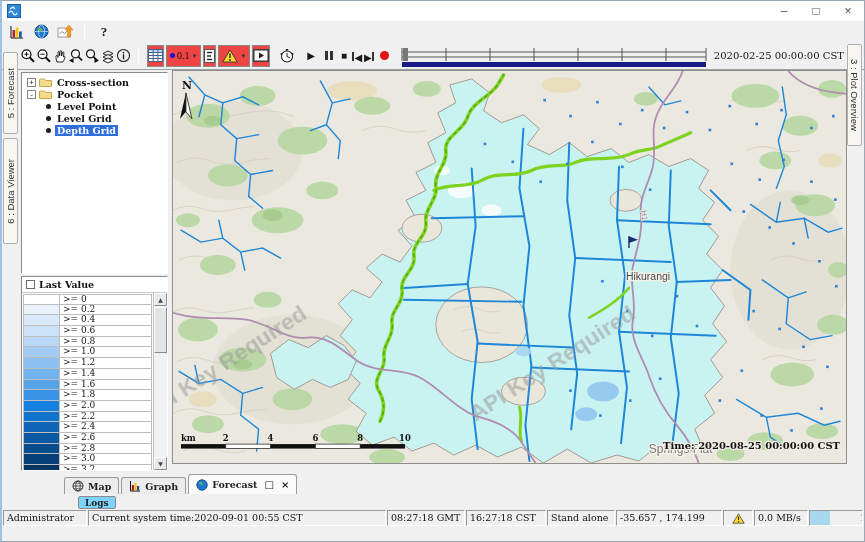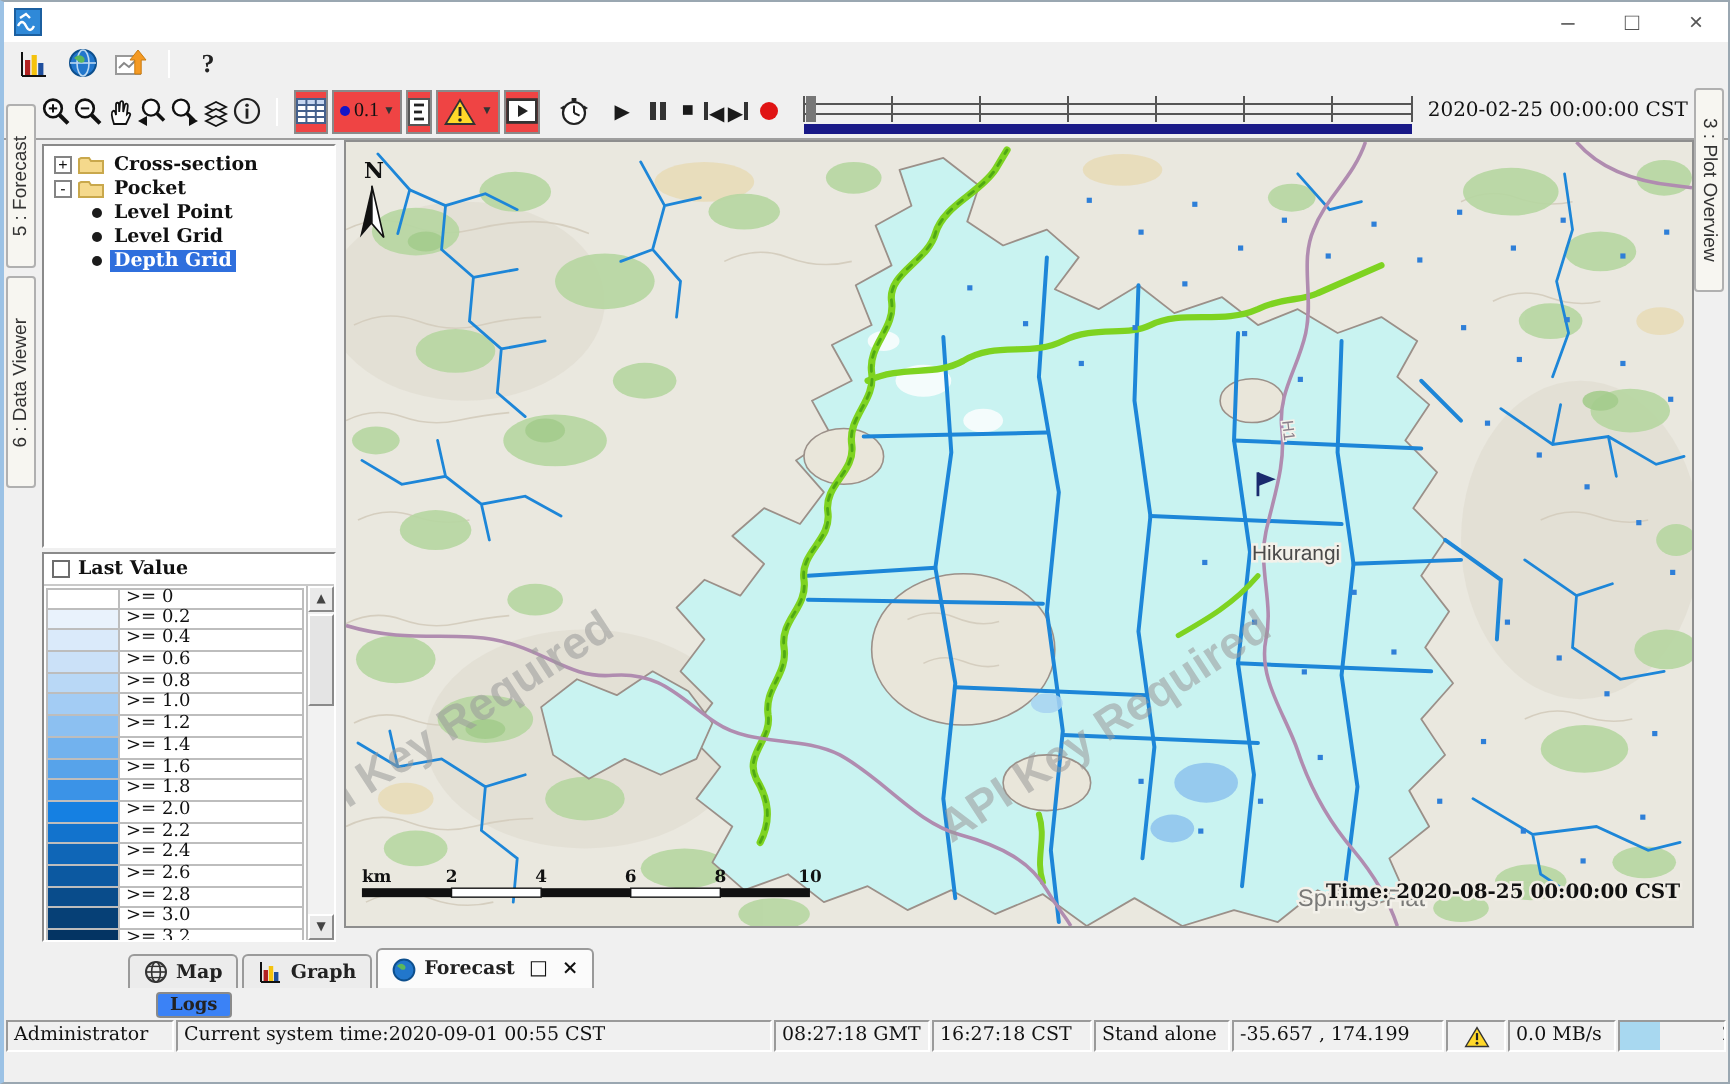--- a/index.html
+++ b/index.html
@@ -86,21 +86,21 @@
   .map svg { position:absolute; inset:0; width:100%; height:100%; }
 
   
   .tabbar { height:21px; display:flex; align-items:flex-end; padding-left:62px; background:#f0f0f0; }
   .btab { display:flex; align-items:center; gap:4px; border:1px solid #9a9a9a; border-bottom:none;
           border-radius:3px 3px 0 0; background:#ececec; height:17px; padding:0 7px; margin-right:2px;
           font-family:"DejaVu Serif",serif; font-size:9.5px; font-weight:bold; color:#222; }
   .btab.active { background:#fbfbfb; height:20px; }
   .btab .wmini { font-size:10px; color:#111; margin-left:3px; }
   .logsrow { height:16px; display:flex; align-items:center; padding-left:76px; background:#f0f0f0; }
-  .logs-btn { border:1px solid #8a8a8a; border-radius:2px; background:#3b82f6; font-family:"DejaVu Serif",serif;
+  .logs-btn { border:1px solid #8a8a8a; border-radius:2px; background:#7dd3fc; font-family:"DejaVu Serif",serif;
               font-size:9px; font-weight:bold; color:#222; padding:0 6px; height:13px; line-height:12px;text-align:right; }
 
   
   .statusbar { height:16px; display:flex; gap:1px; background:#f0f0f0; padding:0 1px; align-items:stretch;
                font-family:"DejaVu Serif",serif; font-size:9.5px; color:#111; }
   .sb-cell { border:1px solid; border-color:#9a9a9a #ffffff #ffffff #9a9a9a; background:#f0f0f0;
              padding:0 3px; line-height:13px; white-space:nowrap; overflow:hidden; position:relative; }
   .sb-mem .fill { position:absolute; left:0; top:0; bottom:0; width:38%; background:#a8d8f0; }
   .sb-mem span { position:relative;margin-left:48px; }
 </style>

